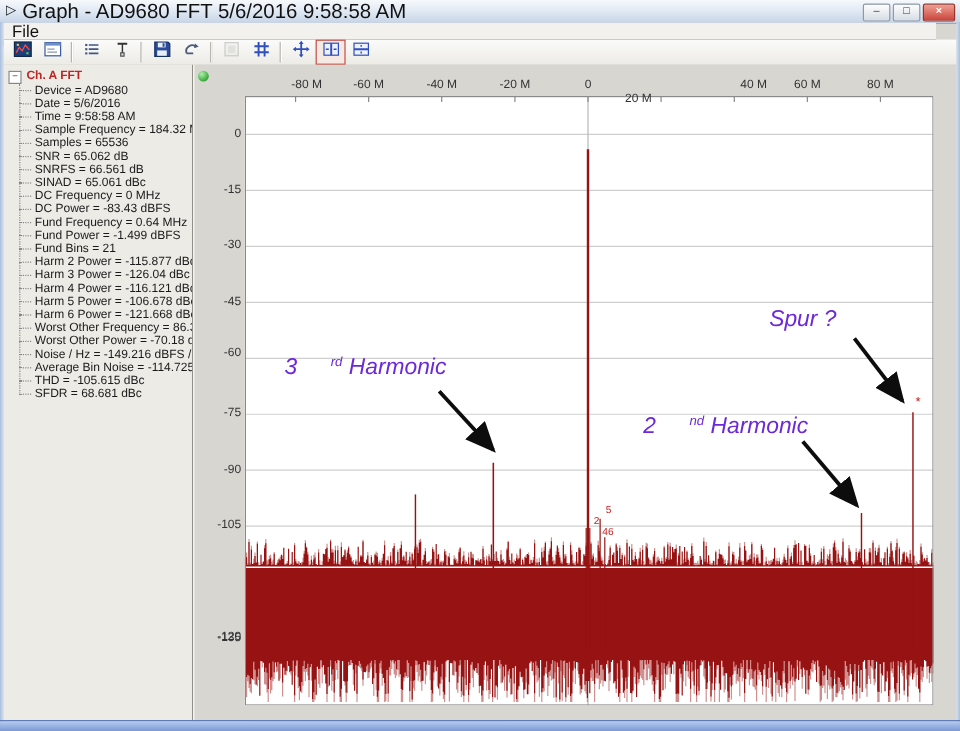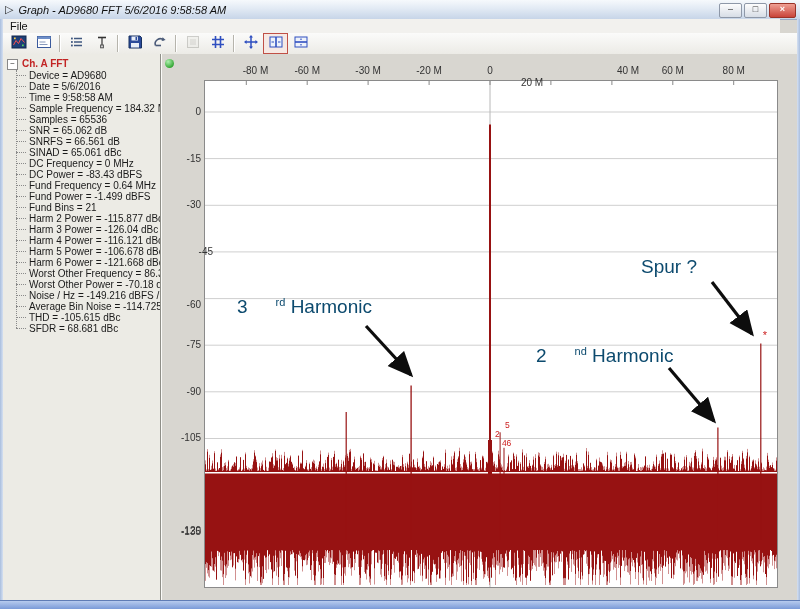--- a/index.html
+++ b/index.html
@@ -4,29 +4,29 @@
 <style>
   html,body{margin:0;padding:0;overflow:hidden;}
   body{width:800px;height:609px;position:relative;background:#d8d6d0;
        font-family:"Liberation Sans",sans-serif;box-shadow:inset 0 0 0 1px #6e88b8;}
   #win{position:absolute;inset:0;}
   
   #titlebar{position:absolute;left:0;top:0;right:0;height:19px;
     background:linear-gradient(#f6f9fc,#e2eaf4 45%,#c7d5e8);
     border-bottom:1px solid #97a8c2;display:flex;align-items:center;padding-left:5px;}
   #title-icon{font-size:11px;line-height:11px;color:#222;margin-right:5px;}
-  #title-text{font-size:11px;color:#111;font-style:italic;}
+  #title-text{font-size:17px;color:#111;}
   #win-controls{position:absolute;right:4px;top:3px;display:flex;gap:2px;}
   .win-btn{width:21px;height:13px;border:1px solid #8e98a8;border-radius:2px;
     background:linear-gradient(#fdfdfd,#d7dde6);font-size:9px;line-height:11px;
     text-align:center;color:#333;}
   .win-btn.close{width:25px;background:linear-gradient(#ef9f93,#c9443a);
     border-color:#993328;color:#fff;font-weight:bold;}
   #menubar{position:absolute;left:3px;right:20px;top:19px;height:14px;background:#f2f1ee;
-    border-bottom:5px solid #404040;font-size:11px;display:flex;align-items:center;}
+    border-bottom:5px solid #404040;font-size:14px;display:flex;align-items:center;}
   .menu-item{padding:1px 7px;color:#111;}
   #toolbar{position:absolute;left:3px;right:3px;top:33px;height:21px;
     background:linear-gradient(#fbfbfa,#ecebe6);border-bottom:1px solid #c9c7bf;
     display:flex;align-items:center;padding-left:3px;}
   .tb-btn{width:23px;height:19px;display:flex;align-items:center;justify-content:center;
     border:1px solid transparent;}
   .tb-btn.selected{border:1px solid #c05046;background:#f6e9e4;}
   .tb-btn.disabled{opacity:.45;}
   .tb-sep{width:1px;height:17px;background:#b6b4ac;border-right:1px solid #fff;margin:0 3px;}
   
@@ -52,21 +52,21 @@
     font-size:10px;color:#1a1a1a;white-space:nowrap;}
   .tree-row::before{content:"";position:absolute;left:1px;top:5px;width:10px;
     border-top:1px dotted #8a8a8a;}
   
   #plot{position:absolute;left:204px;top:80px;width:574px;height:508px;background:#fff;}
   .xtick{position:absolute;top:65px;width:44px;margin-left:-22px;text-align:center;
     font-size:10px;color:#333;}
   .ytick{position:absolute;left:157px;width:44px;text-align:right;font-size:10px;color:#333;}
   #status-dot{position:absolute;left:165px;top:59px;width:9px;height:9px;border-radius:50%;
     background:radial-gradient(circle at 35% 30%,#9cecq 0%,#7ee07e 0%,#2c9a2c 75%);}
-  .annotation{position:absolute;font-size:19px;color:#0c4a6e;white-space:nowrap;}
+  .annotation{position:absolute;font-size:19px;color:#6d28d9;white-space:nowrap;font-style:italic;}
   .annotation .sup{font-size:11px;vertical-align:7px;padding-left:28px;}
   #watermark{position:absolute;left:606px;top:583px;font-size:17px;letter-spacing:.5px;
     color:rgba(150,204,98,.85);z-index:9;}
 </style>
 </head>
 <body>
 
 <div id="win">
 
   <div id="titlebar">
@@ -250,32 +250,32 @@
       <line x1="529.7" x2="529.7" y1="0" y2="5" stroke="#888"></line>
       <rect x="0.5" y="0.5" width="573" height="507" fill="none" stroke="#8a8a8a"></rect>
     </svg>
 
   <div id="frame-left"></div>
   <div id="frame-right"></div>
   <div id="bottom-strip"></div>
 
 <div class="xtick" style="left: 246.28px; text-align: right;">-80 M</div>
     <div class="xtick" style="left: 307.21px;">-60 M</div>
-    <div class="xtick" style="left: 368.14px;">-30 M</div>
+    <div class="xtick" style="left: 368.14px;">-40 M</div>
     <div class="xtick" style="left: 429.07px;">-20 M</div>
     <div class="xtick" style="left: 490px;">0</div>
     <div class="xtick" style="left: 532px; margin-top: 12px;">20 M</div>
     <div class="xtick" style="left: 628px;">40 M</div>
     <div class="xtick" style="left: 672.79px;">60 M</div>
     <div class="xtick" style="left: 733.72px;">80 M</div>
     <div class="ytick" style="top: 106px;">0</div>
     <div class="ytick" style="top: 152.639px;">-15</div>
     <div class="ytick" style="top: 199.279px;">-30</div>
-    <div class="ytick" style="top: 245.918px; padding-left: 12px;">-45</div>
-    <div class="ytick" style="top: 299px;">-60</div>
+    <div class="ytick" style="top: 245.918px;">-45</div>
+    <div class="ytick" style="top: 289px;">-60</div>
     <div class="ytick" style="top: 339.197px;">-75</div>
     <div class="ytick" style="top: 385.837px;">-90</div>
     <div class="ytick" style="top: 432.476px;">-105</div>
     <div class="ytick" style="top: 479.116px; margin-top: 46px;">-120</div>
     <div class="ytick" style="top: 525.755px;">-135</div>
     <div class="annotation" style="left: 237px; top: 296px;"><span>3</span><span class="sup">rd</span><span> Harmonic</span></div>
     <div class="annotation" style="left: 536px; top: 345px;"><span>2</span><span class="sup">nd</span><span> Harmonic</span></div>
     <div class="annotation" style="left: 641px; top: 256px;"><span>Spur ?</span></div>
   </div>
 

